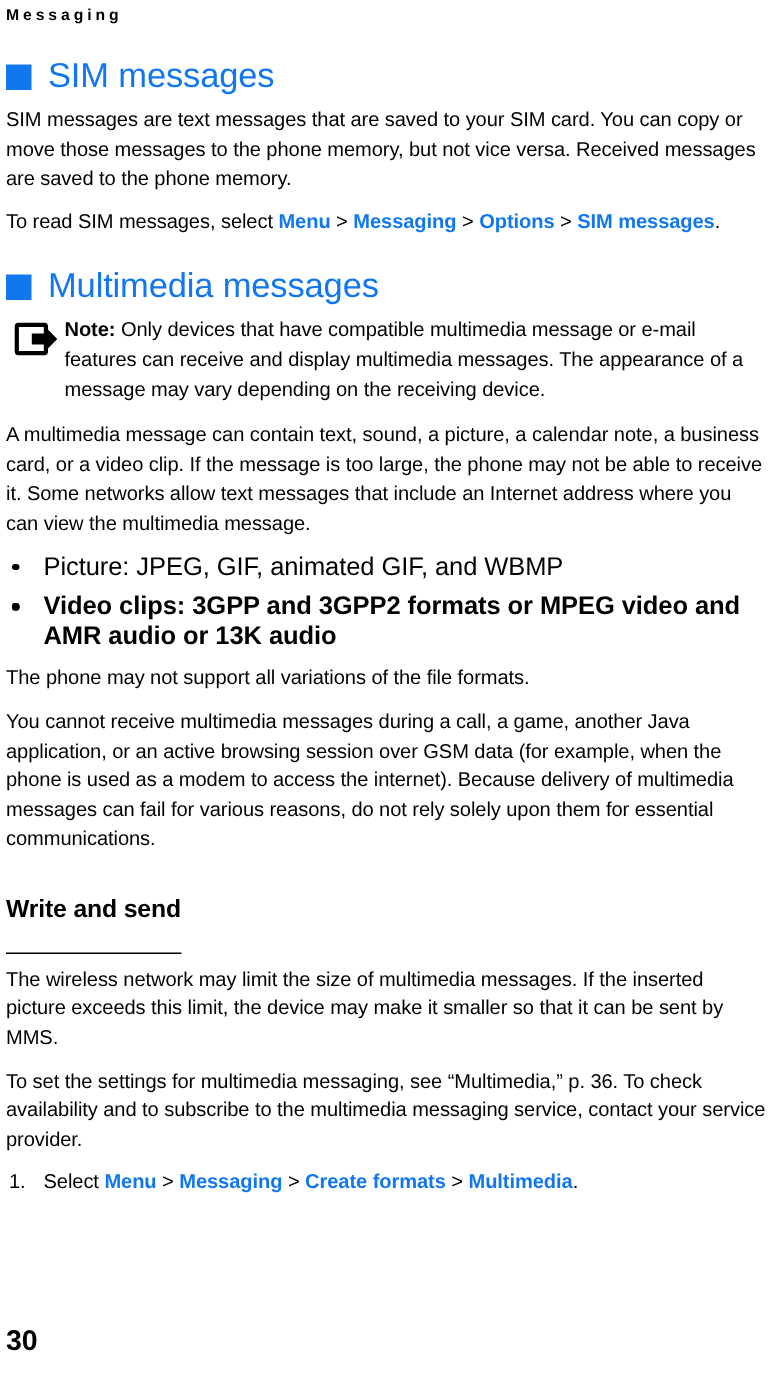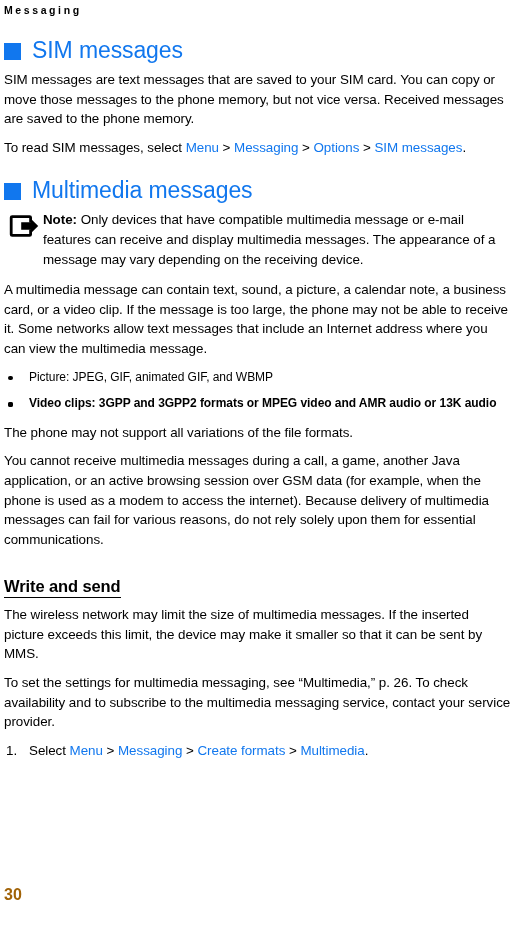--- a/index.html
+++ b/index.html
@@ -48,21 +48,21 @@
     line-height: 25px;
     letter-spacing: -0.1px;
   }
   p.body {
     font-size: 13.4px;
     line-height: 19.6px;
     margin: 0 0 9px 0;
     color: #000;
     letter-spacing: -0.05px;
   }
-  .lnk { color: #1177ee; font-weight: normal; }
+  .lnk { color: #1177ee; font-weight: bold; }
   .gt { color: #000; font-weight: normal; }
 
   
   .note {
     position: relative;
     margin: 6px 0 11px 0;
     padding-left: 39px;
     min-height: 30px;
   }
   .note-icon {
@@ -80,21 +80,21 @@
   .note-label { font-weight: bold; }
 
   ul.fmt {
     list-style: none;
     margin: 0 0 9px 0;
     padding: 0;
   }
   ul.fmt li {
     position: relative;
     padding-left: 25px;
-    font-size: 12px;
+    font-size: 17px;
     line-height: 19.6px;
     margin-bottom: 7px;
     letter-spacing: -0.05px;
   }
   ul.fmt li:last-child { margin-bottom: 0; font-weight: bold; }
   ul.fmt li .dot {
     position: absolute;
     left: 4px;
     top: 8px;
     width: 4.5px;
@@ -103,21 +103,21 @@
     background: #000;
   }
 
   .h2 {
     font-size: 16.5px;
     font-weight: bold;
     color: #000;
     margin: 19px 16px 7px 0;
     display: inline-block;
     border-bottom: 1.4px solid #000;
-    padding-bottom: 1px;
+    padding-bottom: 19px;
     line-height: 19px;
     letter-spacing: -0.1px;
   }
   .h2-wrap { line-height: 0; }
 
   ol.steps {
     list-style: none;
     margin: 0;
     padding: 0;
   }
@@ -132,23 +132,23 @@
     position: absolute;
     left: 2px;
     top: 0;
     font-size: 13.4px;
   }
 
   .folio {
     position: absolute;
     left: 4px;
     bottom: 9px;
-    font-size: 16px;
+    font-size: 19px;
     font-weight: bold;
-    color: #a16207;
+    color: #000000;
     line-height: 15px;
   }
 </style>
 </head>
 <body>
 
 <div class="page">
 
   <div class="running-head">Messaging</div>
 
@@ -188,21 +188,21 @@
   <p class="body">The phone may not support all variations of the file formats.</p>
 
   <p class="body">You cannot receive multimedia messages during a call, a game, another Java application, or an active browsing session over GSM data (for example, when the phone is used as a modem to access the internet). Because delivery of multimedia messages can fail for various reasons, do not rely solely upon them for essential communications.</p>
 
   <div class="h2-wrap">
     <span class="h2">Write and send</span>
   </div>
 
   <p class="body">The wireless network may limit the size of multimedia messages. If the inserted picture exceeds this limit, the device may make it smaller so that it can be sent by MMS.</p>
 
-  <p class="body">To set the settings for multimedia messaging, see “Multimedia,” p. 26. To check availability and to subscribe to the multimedia messaging service, contact your service provider.</p>
+  <p class="body">To set the settings for multimedia messaging, see “Multimedia,” p. 36. To check availability and to subscribe to the multimedia messaging service, contact your service provider.</p>
 
   <ol class="steps">
     <li><span class="num">1.</span><span>Select </span><span class="lnk">Menu</span><span class="gt"> &gt; </span><span class="lnk">Messaging</span><span class="gt"> &gt; </span><span class="lnk">Create formats</span><span class="gt"> &gt; </span><span class="lnk">Multimedia</span><span>.</span></li>
   </ol>
 
   <div class="folio">30</div>
 
 </div>
 
 </body></html>

